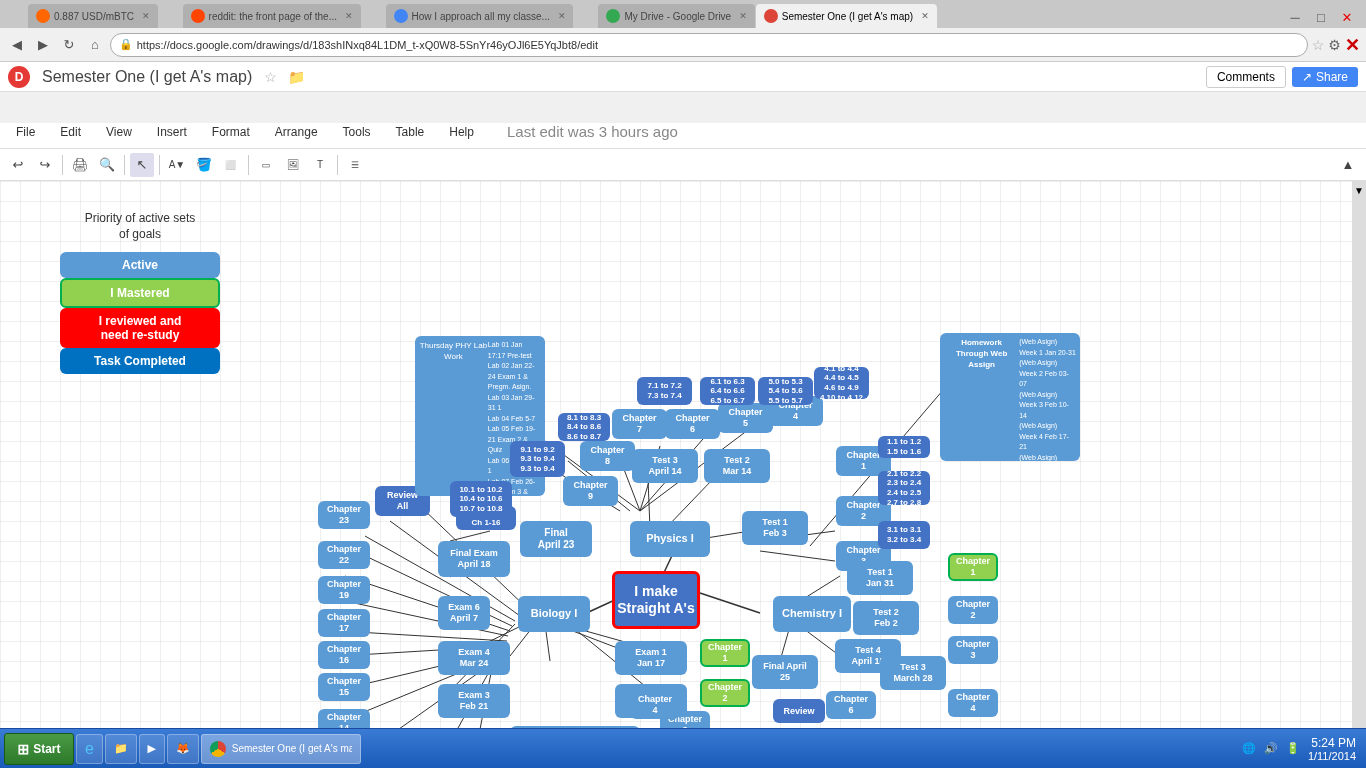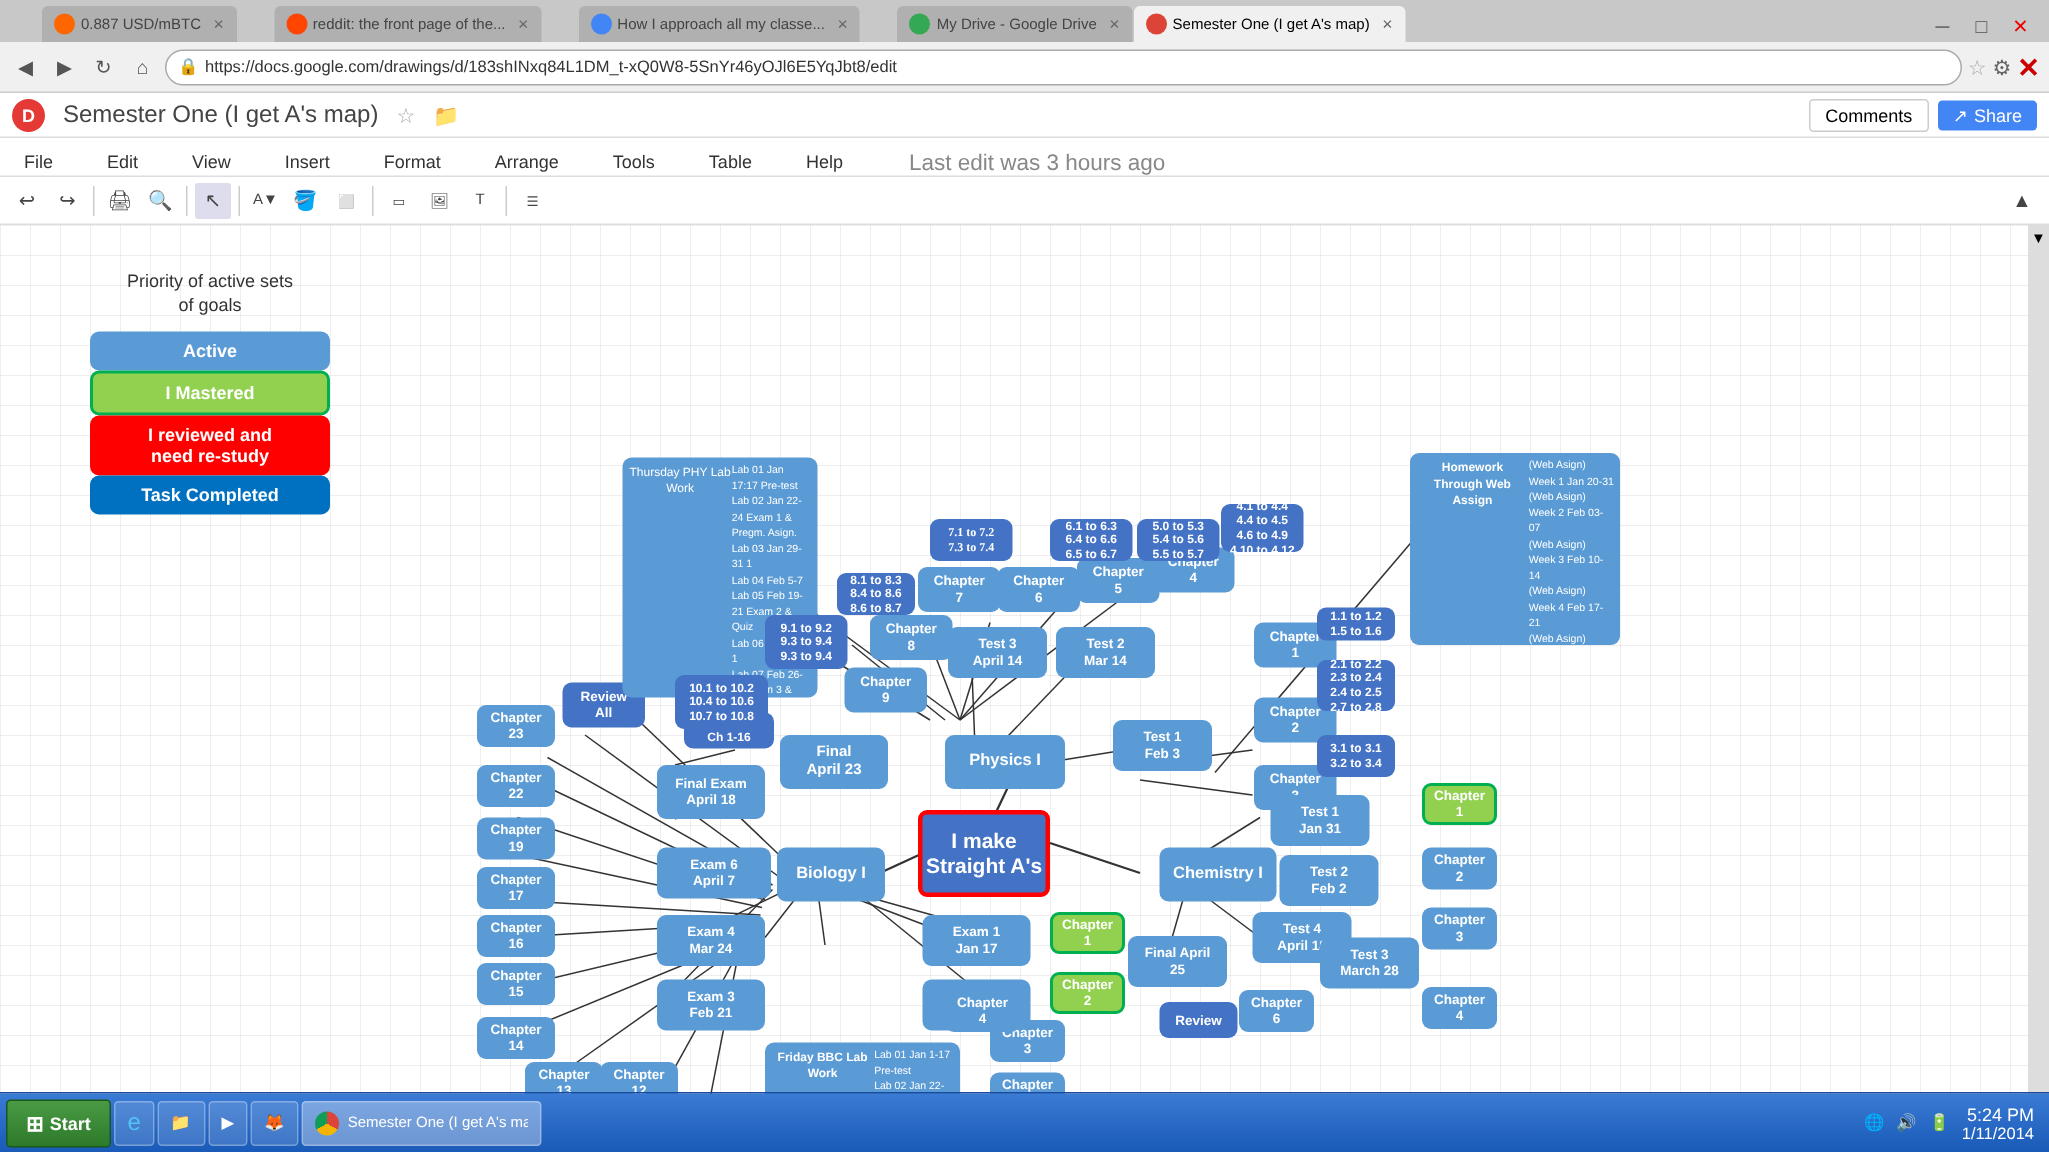--- a/index.html
+++ b/index.html
@@ -16,21 +16,21 @@
     .address-bar-url { font-size: 11px; color: #333; }
     .address-right { display: flex; gap: 4px; align-items: center; }
     .star-btn { font-size: 14px; color: #aaa; cursor: pointer; }
 
     
     .app-header { display: flex; align-items: center; background: white; height: 30px; border-bottom: 1px solid #ddd; padding: 0 8px; gap: 12px; }
     .app-logo { width: 22px; height: 22px; background: #e53935; border-radius: 50%; display: flex; align-items: center; justify-content: center; color: white; font-size: 12px; font-weight: bold; }
     .app-title { font-size: 16px; color: #444; }
     .star-icon { color: #aaa; font-size: 14px; cursor: pointer; }
     .folder-icon { color: #aaa; font-size: 14px; cursor: pointer; }
-    .menu-bar { display: flex; align-items: flex-end; background: white; height: 26px; border-bottom: 1px solid #ddd; padding: 0 8px; gap: 20px; }
+    .menu-bar { display: flex; align-items: flex-start; background: white; height: 26px; border-bottom: 1px solid #ddd; padding: 0 8px; gap: 9px; margin-top: 31px; }
     .menu-item { padding: 2px 8px; cursor: pointer; border-radius: 3px; font-size: 12px; color: #333; }
     .last-edit { margin-left: 16px; font-size: 15px; color: #888; }
     .header-actions { margin-left: auto; display: flex; gap: 6px; align-items: center; }
     .comments-btn { padding: 3px 10px; border: 1px solid #ccc; border-radius: 3px; font-size: 12px; background: white; cursor: pointer; }
     .share-btn { padding: 3px 10px; border: none; border-radius: 3px; font-size: 12px; background: #4285f4; color: white; cursor: pointer; display: flex; align-items: center; gap: 4px; }
 
     
     .toolbar { display: flex; align-items: center; background: white; height: 32px; border-bottom: 1px solid #ddd; padding: 0 6px; gap: 3px; }
     .tool-btn { width: 24px; height: 24px; border: none; background: none; cursor: pointer; border-radius: 2px; font-size: 13px; display: flex; align-items: center; justify-content: center; color: #444; }
     .tool-sep { width: 1px; height: 20px; background: #ccc; margin: 0 2px; }
@@ -281,21 +281,21 @@
     <div class="node node-blue" style="left:836px;top:315px;width:55px;height:30px;font-size:9px;">Chapter<br>2</div>
 
     <div class="node node-blue" style="left:836px;top:360px;width:55px;height:30px;font-size:9px;">Chapter<br>3</div>
 
     <div class="node node-blue-dark" style="left:375px;top:305px;width:55px;height:30px;font-size:9px;">Review<br>All</div>
 
     <div class="node node-blue" style="left:520px;top:340px;width:72px;height:36px;font-size:10px;">Final<br>April 23</div>
 
     <div class="node node-blue" style="left:438px;top:360px;width:72px;height:36px;font-size:9px;">Final Exam<br>April 18</div>
 
-    <div class="node node-blue" style="left:438px;top:415px;width:76px;height:34px;font-size:9px;">Exam 6<br>April 7</div>
+    <div class="node node-blue" style="left:438px;top:415px;width:52px;height:34px;font-size:9px;">Exam 6<br>April 7</div>
 
     <div class="node node-blue" style="left:438px;top:460px;width:72px;height:34px;font-size:9px;">Exam 4<br>Mar 24</div>
 
     <div class="node node-blue" style="left:438px;top:503px;width:72px;height:34px;font-size:9px;">Exam 3<br>Feb 21</div>
 
     <div class="node node-blue" style="left:615px;top:460px;width:72px;height:34px;font-size:9px;">Exam 1<br>Jan 17</div>
 
     <div class="node node-blue" style="left:615px;top:503px;width:72px;height:34px;font-size:9px;">Exam 2<br>Feb 10</div>
 
     <div class="node node-green" style="left:700px;top:458px;width:50px;height:28px;font-size:9px;">Chapter<br>1</div>
@@ -420,21 +420,21 @@
         (Master Chem) Week 6 Feb 24-28<br>
         (Master Chem) Week 7 Feb 17-21<br>
         (Master Chem) Week 8 Feb 17-21<br>
         (Master Chem) Week 9 Mar 17-21<br>
         (Master Chem) Week 10 Mar 24-28<br>
         (Master Chem) Week 11 Apr 07-11<br>
         (Master Chem) Week 12 Mar 31-2<br>
       </div>
     </div>
 
-    <div class="node node-blue-dark" style="left:620px;top:196px;width:55px;height:28px;font-size:8px;font-family:Liberation Serif, serif;">7.1 to 7.2<br>7.3 to 7.4</div>
+    <div class="node node-blue-dark" style="left:637px;top:196px;width:55px;height:28px;font-size:8px;">7.1 to 7.2<br>7.3 to 7.4</div>
 
     <div class="node node-blue-dark" style="left:700px;top:196px;width:55px;height:28px;font-size:8px;">6.1 to 6.3<br>6.4 to 6.6<br>6.5 to 6.7</div>
 
     <div class="node node-blue-dark" style="left:758px;top:196px;width:55px;height:28px;font-size:8px;">5.0 to 5.3<br>5.4 to 5.6<br>5.5 to 5.7</div>
 
     <div class="node node-blue-dark" style="left:814px;top:186px;width:55px;height:32px;font-size:8px;">4.1 to 4.4<br>4.4 to 4.5<br>4.6 to 4.9<br>4.10 to 4.12</div>
 
     <div class="node node-blue-dark" style="left:558px;top:232px;width:52px;height:28px;font-size:8px;">8.1 to 8.3<br>8.4 to 8.6<br>8.6 to 8.7</div>
 
     <div class="node node-blue-dark" style="left:510px;top:260px;width:55px;height:36px;font-size:8px;">9.1 to 9.2<br>9.3 to 9.4<br>9.3 to 9.4</div>

